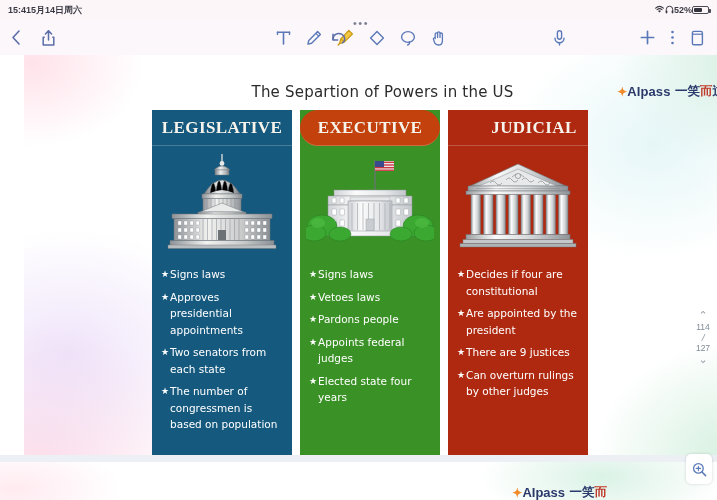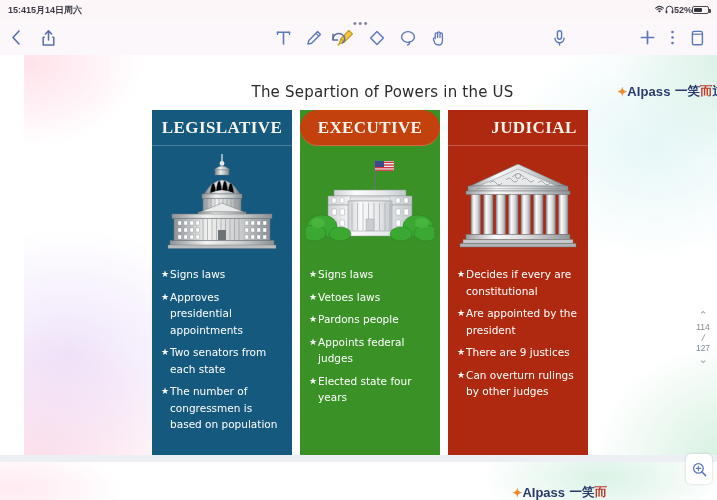--- a/index.html
+++ b/index.html
@@ -528,21 +528,21 @@
               <rect x="104.5" y="44.5" width="9.5" height="40" fill="url(#colG)" stroke="#757a7e" stroke-width=".45"></rect>
             </g>
             <rect x="12" y="84.5" width="104" height="5" fill="url(#scG)" stroke="#6d7276" stroke-width=".5"></rect>
             <rect x="9" y="89.5" width="110" height="4" fill="#c4c8ca" stroke="#6d7276" stroke-width=".45"></rect>
             <rect x="6" y="93.5" width="116" height="3.5" fill="#aeb3b6" stroke="#6d7276" stroke-width=".45"></rect>
           </svg>
         </div>
         <div class="bullets">
           <div class="bullet">
               <span class="star">★</span>
-              <span class="btxt">Decides if every are constitutional</span>
+              <span class="btxt">Decides if four are constitutional</span>
             </div>
           <div class="bullet">
               <span class="star">★</span>
               <span class="btxt">Are appointed by the president</span>
             </div>
           <div class="bullet">
               <span class="star">★</span>
               <span class="btxt">There are 9 justices</span>
             </div>
           <div class="bullet">

